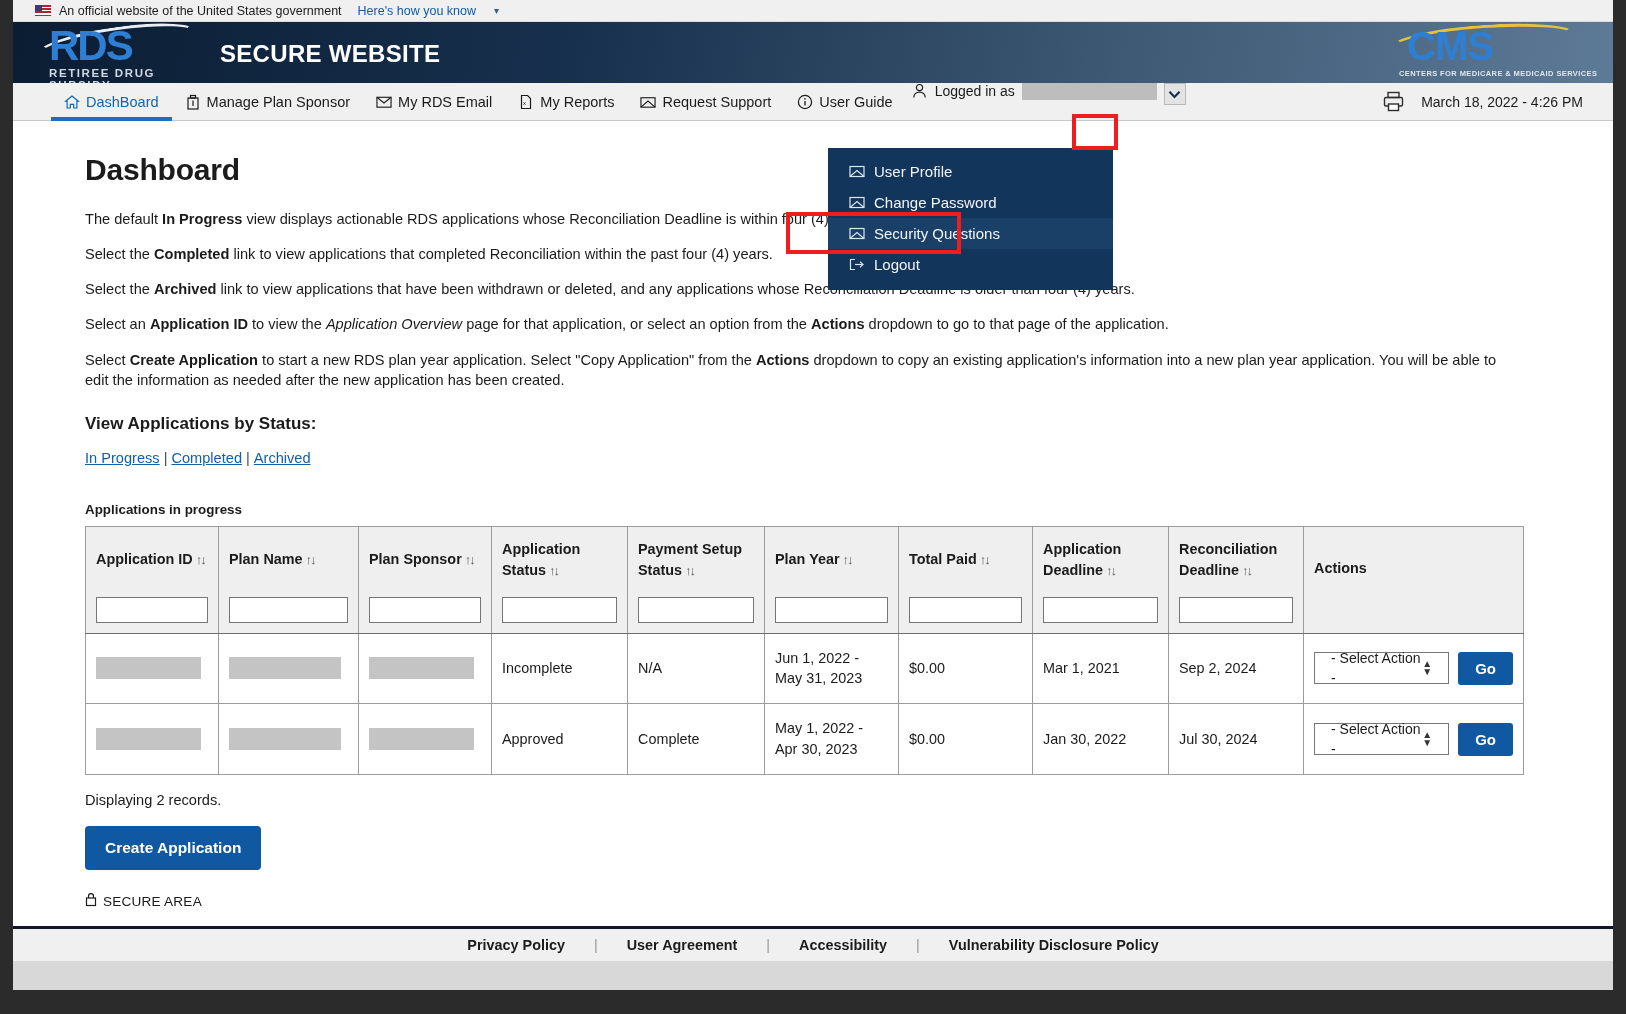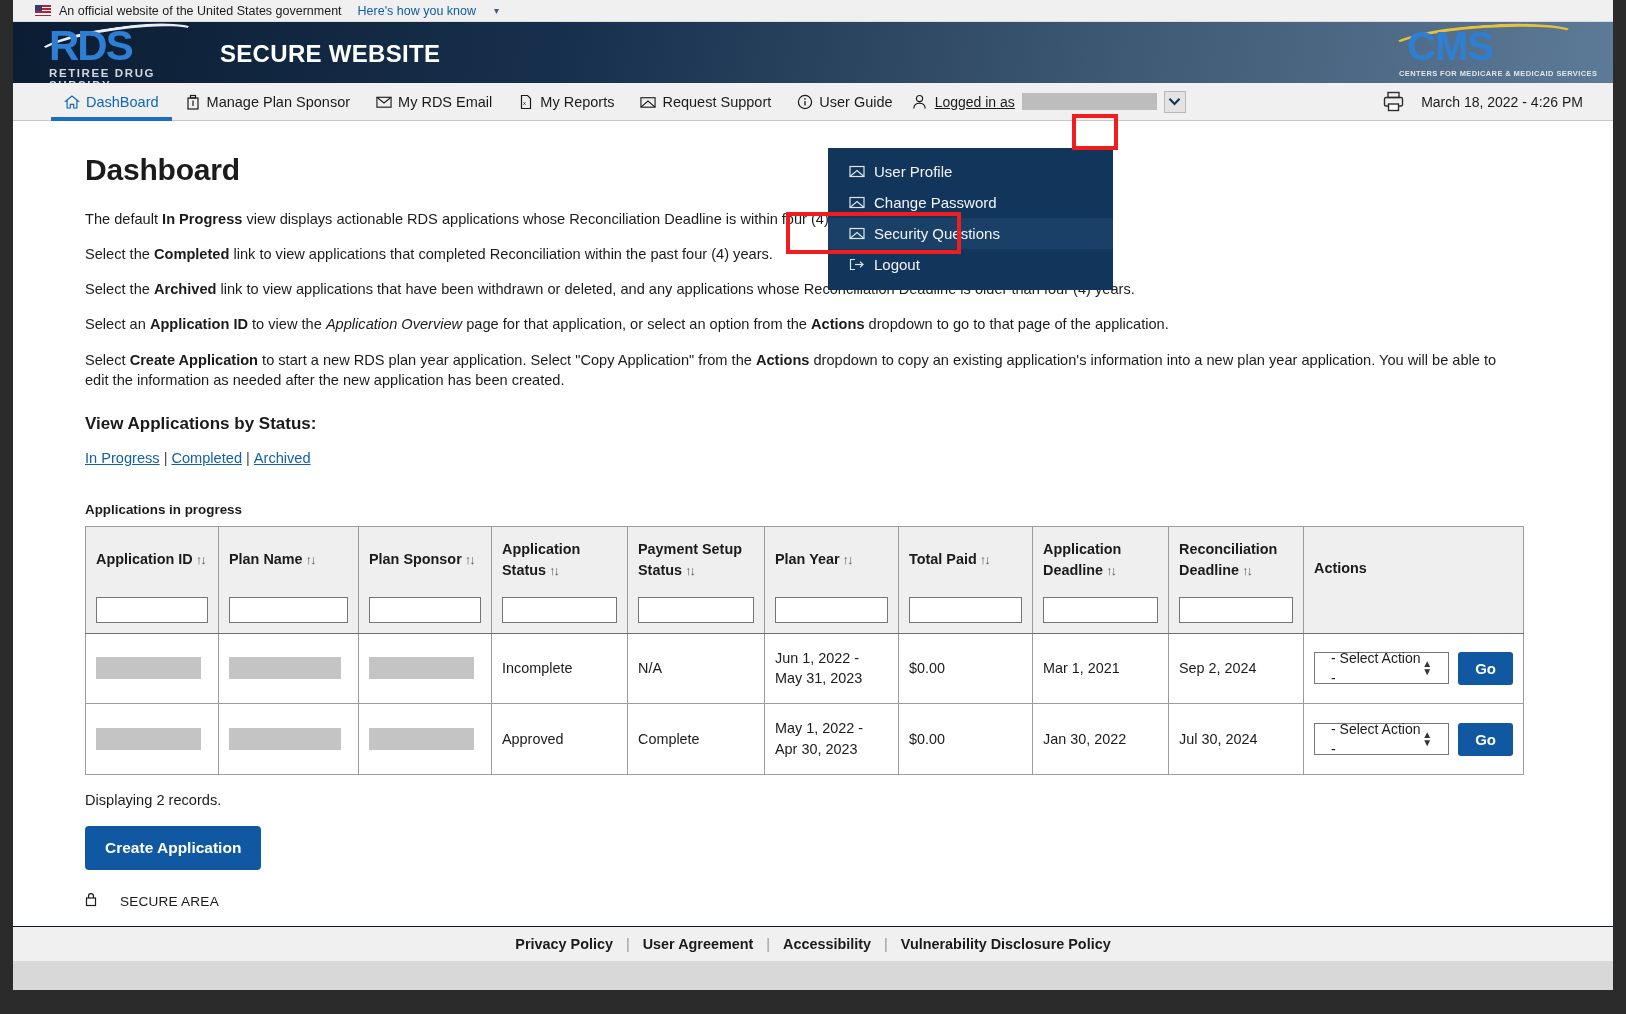--- a/index.html
+++ b/index.html
@@ -73,21 +73,21 @@
     display:flex; align-items:center; gap:6px; padding:0 13px;
     font-size:14.5px; color:#1b1b1b; text-decoration:none; cursor:pointer;
     position:relative; white-space:nowrap;
   }
   .navitem.active { color:#1066b5; }
   .navitem.active::after {
     content:""; position:absolute; left:0; right:0; bottom:-1px; height:4px; background:#1a6fc4;
   }
   .navicon { width:16px; height:16px; display:inline-flex; align-items:center; justify-content:center; }
   .navicon svg { display:block; }
-  .user-chunk { display:flex; align-items:center; gap:7px; padding-left:6px;text-decoration:underline; }
+  .user-chunk { display:flex; gap:7px; padding-left:6px; }
   .user-blank { width:135px; height:17px; background:#bdbdbd; }
   .chev-btn {
     width:22px; height:22px; background:#e3e3e3; border:1px solid #b8b8b8;
     display:flex; align-items:center; justify-content:center; cursor:pointer;
   }
   .chev-btn svg { display:block; }
   .chev-highlight {
     position:absolute; left:1059px; top:114px; width:46px; height:36px;
     border:4px solid #ef1d1d; pointer-events:none; z-index:40;
   }
@@ -149,28 +149,28 @@
     font-size:15px; font-weight:bold; padding:8px 17px; cursor:pointer;
     font-family:"Liberation Sans", sans-serif;
   }
   .records { font-size:14.6px; margin:17px 0 18px 0; }
   .create-btn {
     background:#1058a2; color:#fff; border:none; border-radius:4px;
     font-size:15.5px; font-weight:bold; padding:13px 20px; cursor:pointer;
     font-family:"Liberation Sans", sans-serif;
   }
   .secure-area {
-    display:flex; align-items:center; gap:23px; font-size:13.6px;
+    display:flex; align-items:center; gap:6px; font-size:13.6px;
     margin:22px 0 4px 0; letter-spacing:.2px;
   }
 
   
   .footer-links {
-    background:#f0f0f0; border-top:1px solid #0f172a;
-    height:35px; display:flex; align-items:center; justify-content:center; gap:0;
+    background:#f0f0f0; border-top:3px solid #0f172a;
+    height:35px; display:flex; align-items:center; justify-content:center; gap:16px;
     font-size:14.4px; font-weight:bold; margin-top:16px;
   }
   .footer-links a { color:#1b1b1b; text-decoration:none; padding:0 13px; }
   .footer-links .fsep { color:#9a9a9a; font-weight:normal; }
   .footer-bottom {
     background:#d8d8d8; height:113px; position:relative; display:flex; align-items:center;
   }
 </style>
 </head>
 <body>

